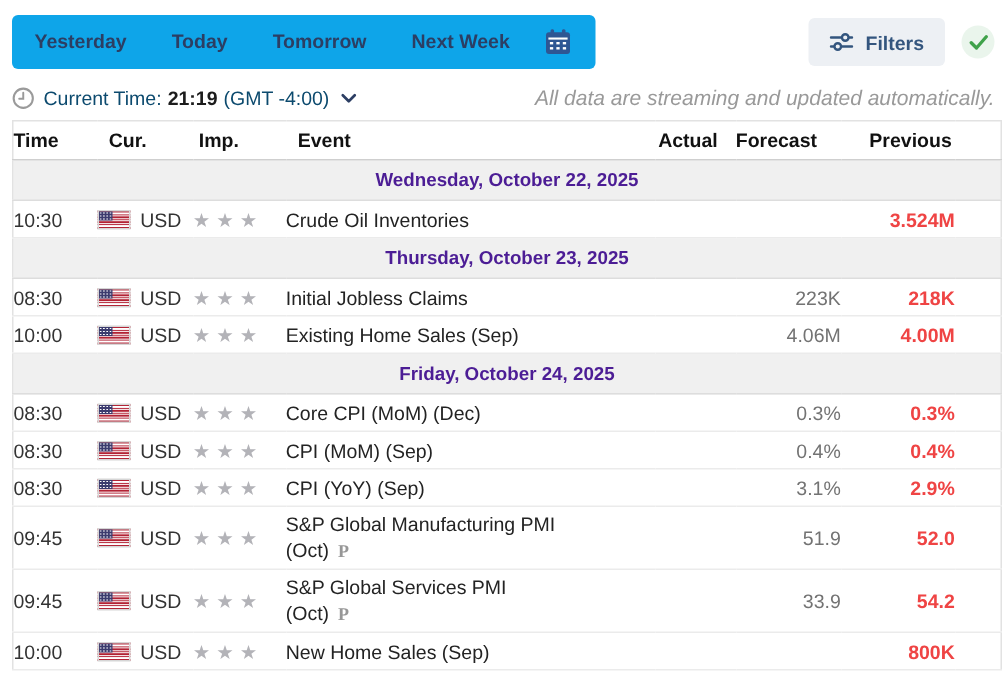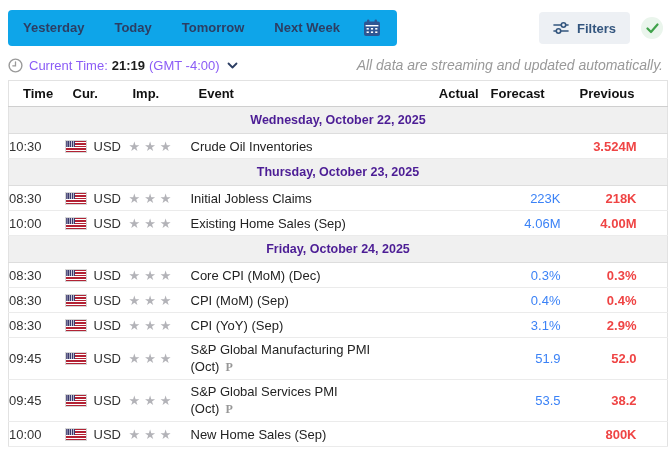--- a/index.html
+++ b/index.html
@@ -12,45 +12,45 @@
   .tab{padding:0 15px;line-height:36px;font-size:13px;font-weight:700;color:#2c3e63;cursor:pointer;white-space:nowrap;}
   .tab.active{background:#2e5693;color:#fff;border-radius:4px;}
   .cal-btn{background:none;border:none;padding:0 12px 0 8px;cursor:pointer;display:flex;align-items:center;}
   .toolbar-right{display:flex;align-items:center;}
   .filters-btn{display:flex;align-items:center;gap:8px;background:#edf0f4;border:none;border-radius:4px;height:32px;padding:0 14px;color:#33557e;font-weight:700;font-size:13px;font-family:"Liberation Sans",sans-serif;cursor:pointer;}
   .check-badge{width:22px;height:22px;border-radius:50%;background:#eaf5ec;display:flex;align-items:center;justify-content:center;margin-left:11px;}
 
   
   .timebar{display:flex;justify-content:space-between;align-items:center;margin:11px 8px 7px 8px;font-size:13px;}
   .time-left{display:flex;align-items:center;gap:4px;cursor:pointer;}
-  .gray{color:#8b5cf6;}
+  .gray{color:#0c4a6e;}
   .time-val{color:#1c1c1c;font-weight:700;}
   .stream-note{color:#999;font-size:14px;font-style:italic;}
 
   
   table{border-collapse:collapse;table-layout:fixed;width:659px;margin-left:8px;font-size:13px;color:#333;border:1px solid #e2e2e2;}
   th{text-align:left;font-weight:700;color:#111;height:25px;border-bottom:1px solid #cfcfcf;padding:0;font-size:13px;}
-  th.c-time{padding-left:14px;}
+  th.c-time{}
   th.c-cur{padding-left:8px;}
   th.c-imp{padding-left:4px;}
   th.c-event{padding-left:8px;}
   th.num{text-align:right;}
   th.c-actual{padding-right:12px;}
   th.c-forecast{padding-right:20px;}
   th.c-previous{padding-right:2px;}
   tr.day-row td{background:#f0f0f0;text-align:center;font-weight:700;color:#4c1d95;font-size:12.5px;height:24px;border-top:1px solid #ddd;border-bottom:1px solid #ddd;}
   tr.event-row td{border-bottom:1px solid #ebebeb;padding:3px 0;height:18px;vertical-align:middle;}
   tr.event-row{cursor:pointer;}
   td.c-time{padding-left:14px;color:#333;}
   td.c-cur{padding-left:24px;}
   td.c-imp{padding-left:30px;}
   td.c-event{padding-left:8px;color:#232323;}
   td.num{text-align:right;}
   td.c-actual{padding-right:12px;color:#555;}
-  td.c-forecast{padding-right:20px;color:#3b82f6;}
+  td.c-forecast{padding-right:20px;color:#737373;}
   td.c-previous{padding-right:2px;color:#ef4444;font-weight:600;}
   .cur-wrap{display:flex;align-items:center;gap:7px;}
   .stars{color:#b3b3b8;font-size:13px;letter-spacing:4px;white-space:nowrap;}
   .event-inner{display:inline-block;max-width:192px;line-height:17px;vertical-align:middle;}
   .prelim{font-family:"Liberation Serif",serif;font-style:normal;font-weight:700;color:#979797;font-size:12px;margin-left:6px;}
 
   
   .flag-us{position:relative;width:20px;height:11px;flex:0 0 20px;border:1px solid #d6d6d6;box-sizing:content-box;
     background:linear-gradient(to bottom,
       #b22234 0 7.7%,#fff 7.7% 15.4%,#b22234 15.4% 23.1%,#fff 23.1% 30.8%,
@@ -265,22 +265,22 @@
           <td class="c-time">09:45</td>
           <td class="c-cur">
             <span class="cur-wrap">
               <span class="flag-us"></span>
               <span>USD</span>
             </span>
           </td>
           <td class="c-imp"><span class="stars">★★★</span></td>
           <td class="c-event"><span class="event-inner"><span>S&amp;P Global Services PMI (Oct)</span><i class="prelim">P</i></span></td>
           <td class="c-actual num"></td>
-          <td class="c-forecast num">53.5</td>
-          <td class="c-previous num">38.2</td>
+          <td class="c-forecast num">33.9</td>
+          <td class="c-previous num">54.2</td>
           <td></td>
         </tr>
         <tr class="event-row">
           <td class="c-time">10:00</td>
           <td class="c-cur">
             <span class="cur-wrap">
               <span class="flag-us"></span>
               <span>USD</span>
             </span>
           </td>

